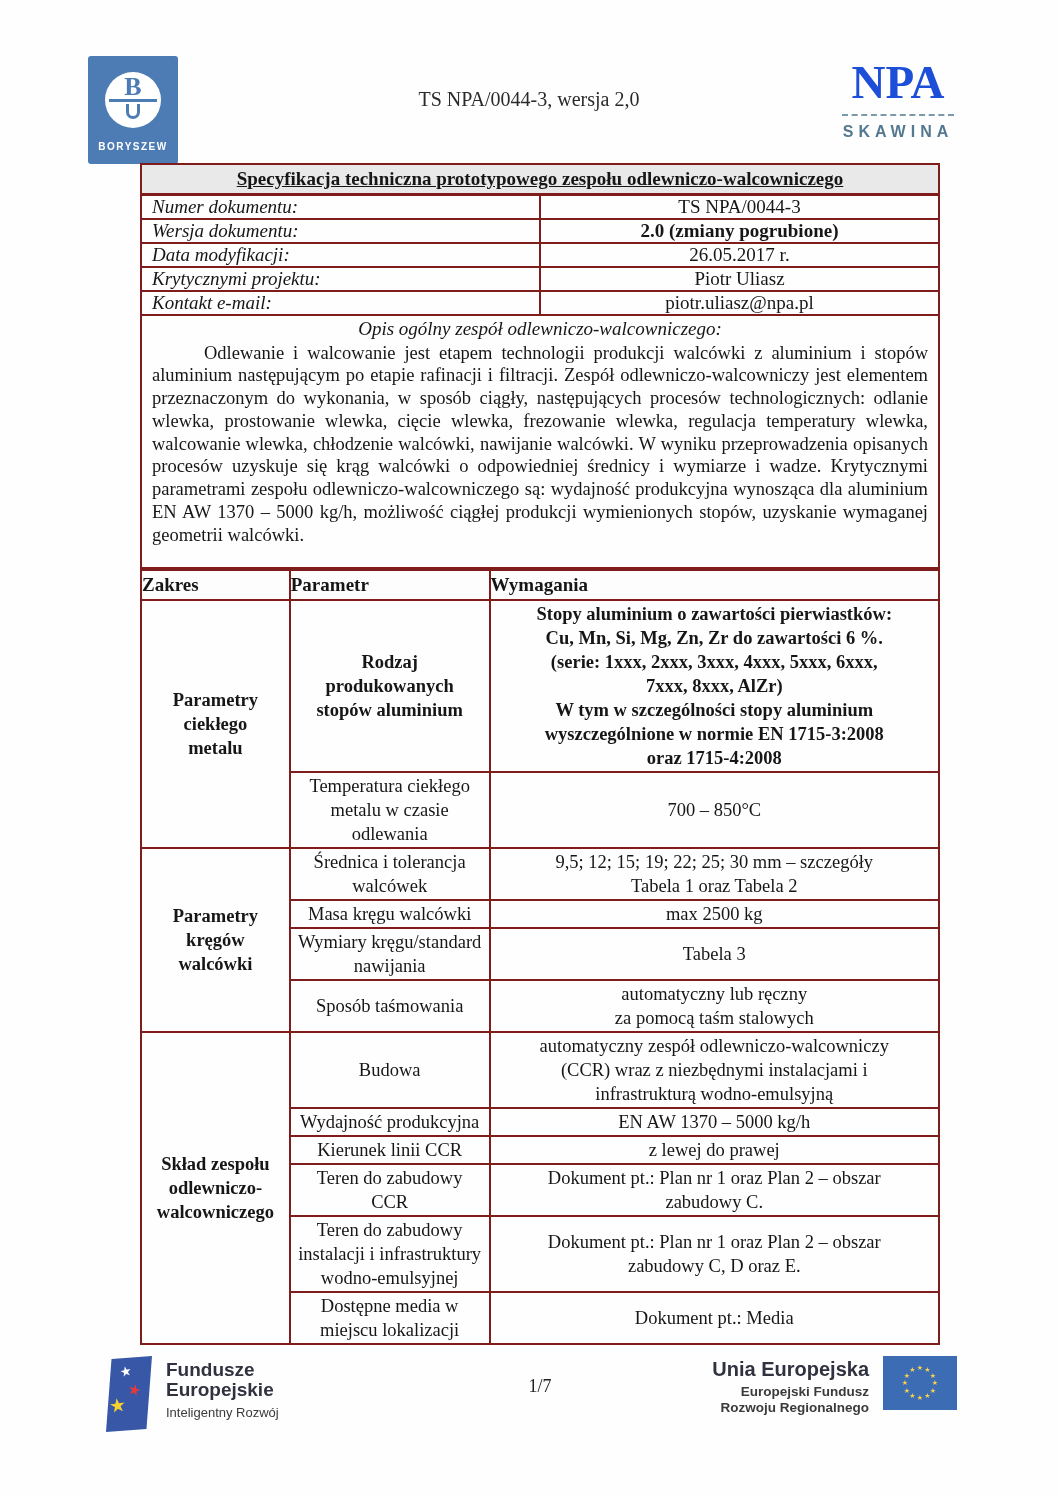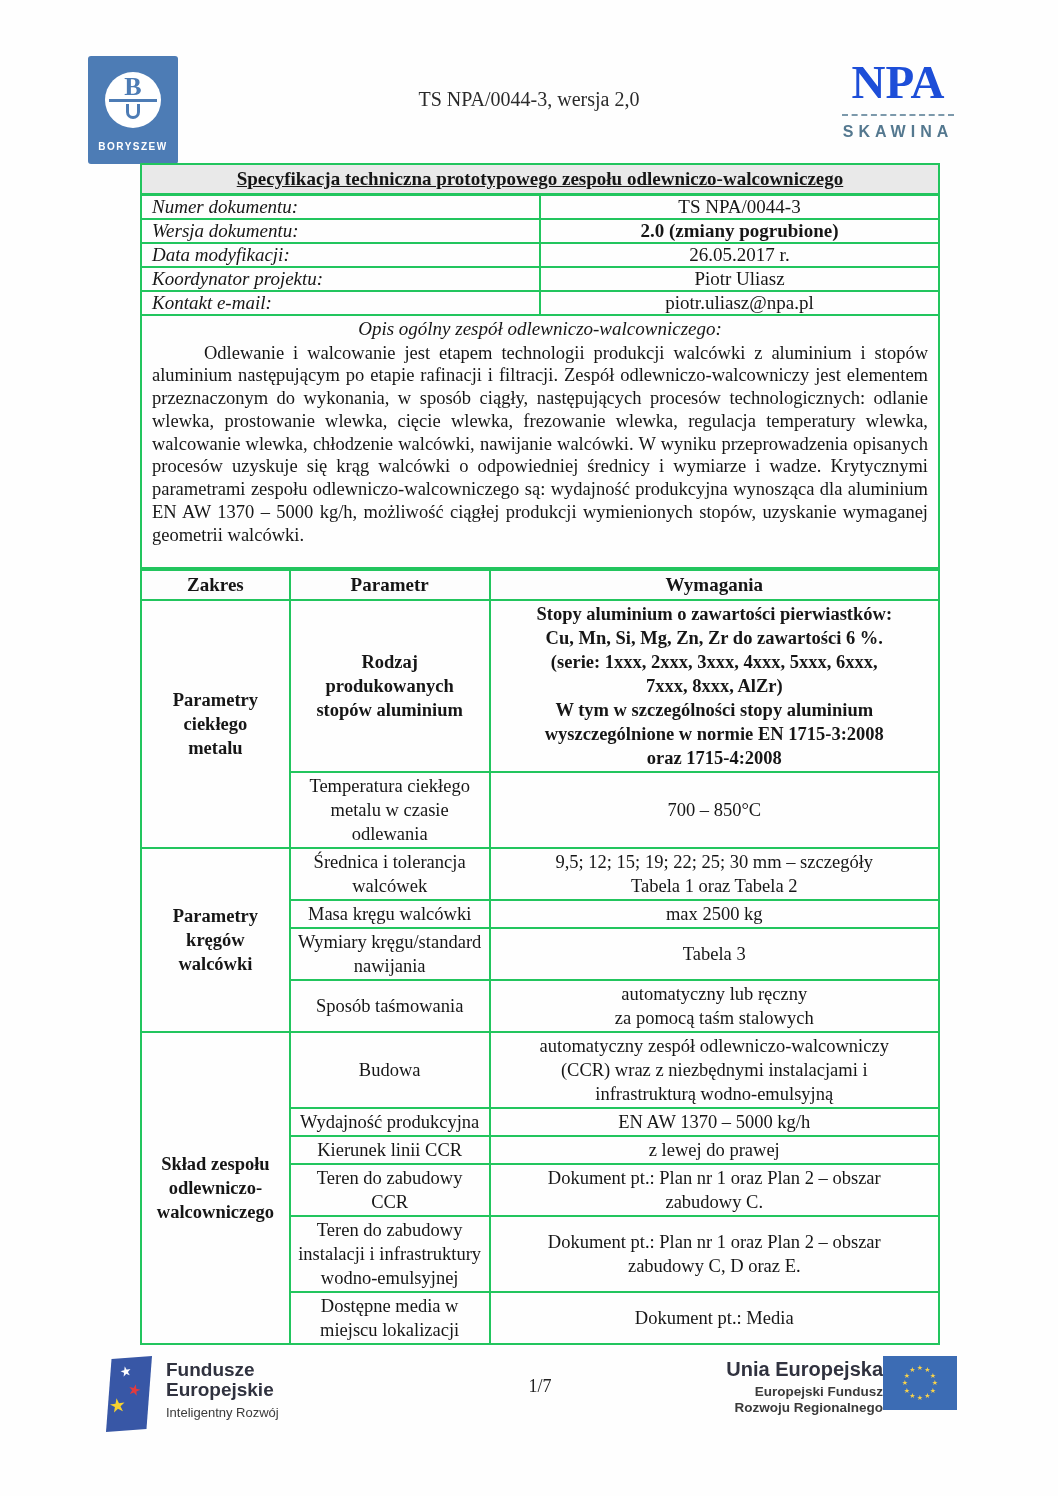--- a/index.html
+++ b/index.html
@@ -30,37 +30,37 @@
     font-size:20px; color:#2a2a2a;
   }
   .npa-logo{ position:absolute; right:100px; top:58px; width:120px; text-align:center; }
   .npa-text{ font-family:"Liberation Serif",serif; font-weight:bold; font-size:47px; line-height:48px; color:#1d4ed8; }
   .npa-line{ margin:8px 4px 7px 4px; border-top:2px dashed #7c99ab; }
   .npa-sub{ font-family:"Liberation Sans",sans-serif; font-weight:bold; font-size:16px; letter-spacing:5px; color:#54788f; }
 
   
   .content{ position:absolute; left:140px; top:163px; width:800px; }
   table{ border-collapse:collapse; width:100%; table-layout:fixed; }
-  td,th{ border:2px solid #22c55e; vertical-align:middle; }
+  td,th{ border:2px solid #7f1d1d; vertical-align:middle; }
 
   .doc-table td{ font-size:19px; }
   .doc-title{
     background:#e9e9e9; font-weight:bold; text-align:center; font-size:20px;
     height:30px; text-decoration:underline; border-bottom-width:3px;
   }
   .doc-label{ font-style:italic; padding-left:10px; height:24px; }
   .doc-value{ text-align:center; }
   .bold{ font-weight:bold; }
   .desc-cell{ height:253px; padding:2px 10px 6px 10px; vertical-align:top; }
   .desc-label{ font-style:italic; font-size:19px; margin-bottom:2px;text-align:center; }
   .desc-text{ font-size:18.5px; line-height:22.8px; text-align:justify; text-indent:52px; }
 
   .spec-table{ margin-top:0px; }
   .spec-table th{
-    font-size:19px; font-weight:bold; text-align:center; height:30px; background:#fdfdfd;
+    font-size:19px; font-weight:bold; text-align:left; height:30px; background:#fdfdfd;
   }
   .spec-table td{ font-size:18.5px; text-align:center; white-space:pre-line; line-height:24px; padding:1px 0;}
   .col-zakres{ width:143px; font-weight:bold; }
   .col-parametr{ width:192px;margin-top:46px; }
   .col-wymagania{ width:432px; }
 
   
   .footer-fe{ position:absolute; left:106px; top:1352px; display:flex; align-items:flex-start; gap:14px;
     font-family:"Liberation Sans",sans-serif; }
   .fe-flag{ position:relative; width:46px; height:76px; background:#3857a6;
@@ -69,21 +69,21 @@
   .s-white{ color:#ffffff; font-size:13px; left:14px; top:9px; transform:rotate(-12deg); }
   .s-red{ color:#e23b3e; font-size:15px; left:22px; top:26px; transform:rotate(14deg); }
   .s-yellow{ color:#f5d130; font-size:19px; left:3px; top:40px; transform:rotate(-8deg); }
   .fe-text{ padding-top:8px; }
   .fe-title{ font-weight:bold; font-size:19px; line-height:20px; color:#30323f; white-space:pre-line; }
   .fe-sub{ font-size:13px; color:#3a3a3a; margin-top:5px; }
 
   .footer-page{ position:absolute; left:140px; width:800px; top:1376px; text-align:center;
     font-size:18px; color:#222; }
 
-  .footer-eu{ position:absolute; right:101px; top:1356px; display:flex; align-items:flex-start; 
+  .footer-eu{ position:absolute; right:101px; top:1356px; display:flex; align-items:flex-start; gap:14px;
     font-family:"Liberation Sans",sans-serif; }
   .eu-text{ text-align:right; padding-top:2px; }
   .eu-title{ font-weight:bold; font-size:20px; color:#30323f; }
   .eu-sub{ font-weight:bold; font-size:13.5px; line-height:16px; color:#3a3a3a; margin-top:3px; white-space:pre-line; }
   .eu-flag{ width:74px; height:54px; }
 </style>
 </head>
 <body>
 
 <div class="page">
@@ -118,21 +118,21 @@
       </tr>
       <tr>
         <td class="doc-label">Wersja dokumentu:</td>
         <td class="doc-value bold">2.0 (zmiany pogrubione)</td>
       </tr>
       <tr>
         <td class="doc-label">Data modyfikacji:</td>
         <td class="doc-value">26.05.2017 r.</td>
       </tr>
       <tr>
-        <td class="doc-label">Koordynator projektu:</td>
+        <td class="doc-label">Krytycznymi projektu:</td>
         <td class="doc-value">Piotr Uliasz</td>
       </tr>
       <tr>
         <td class="doc-label">Kontakt e-mail:</td>
         <td class="doc-value">piotr.uliasz@npa.pl</td>
       </tr>
       <tr>
         <td colspan="2" class="desc-cell">
           <div class="desc-label">Opis ogólny zespół odlewniczo-walcowniczego:</div>
           <p class="desc-text">Odlewanie i walcowanie jest etapem technologii produkcji walcówki z aluminium i stopów aluminium następującym po etapie rafinacji i filtracji. Zespół odlewniczo-walcowniczy jest elementem przeznaczonym do wykonania, w sposób ciągły, następujących procesów technologicznych: odlanie wlewka, prostowanie wlewka, cięcie wlewka, frezowanie wlewka, regulacja temperatury wlewka, walcowanie wlewka, chłodzenie walcówki, nawijanie walcówki. W wyniku przeprowadzenia opisanych procesów uzyskuje się krąg walcówki o odpowiedniej średnicy i wymiarze i wadze. Krytycznymi parametrami zespołu odlewniczo-walcowniczego są: wydajność produkcyjna wynosząca dla aluminium EN AW 1370 – 5000 kg/h, możliwość ciągłej produkcji wymienionych stopów, uzyskanie wymaganej geometrii walcówki.</p>

